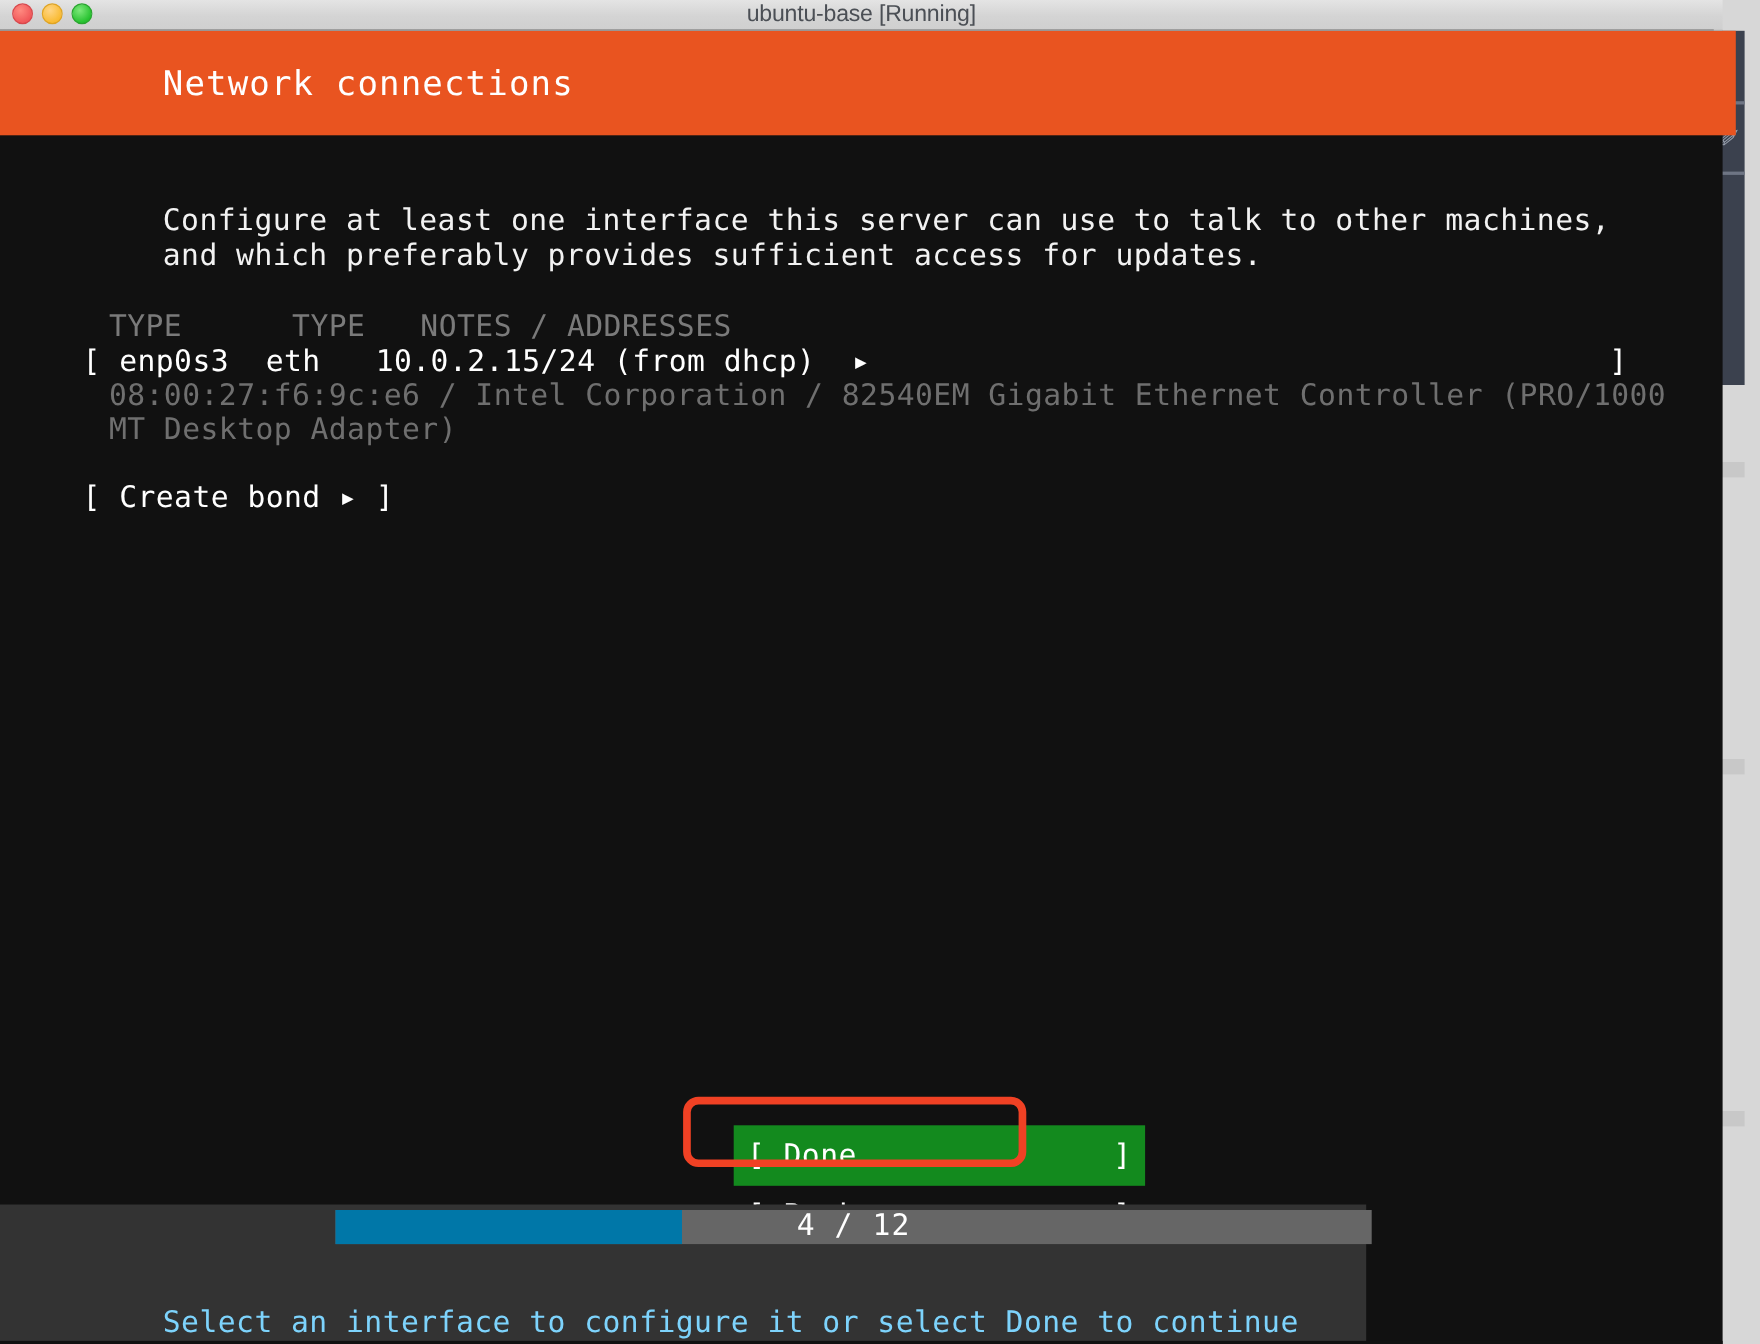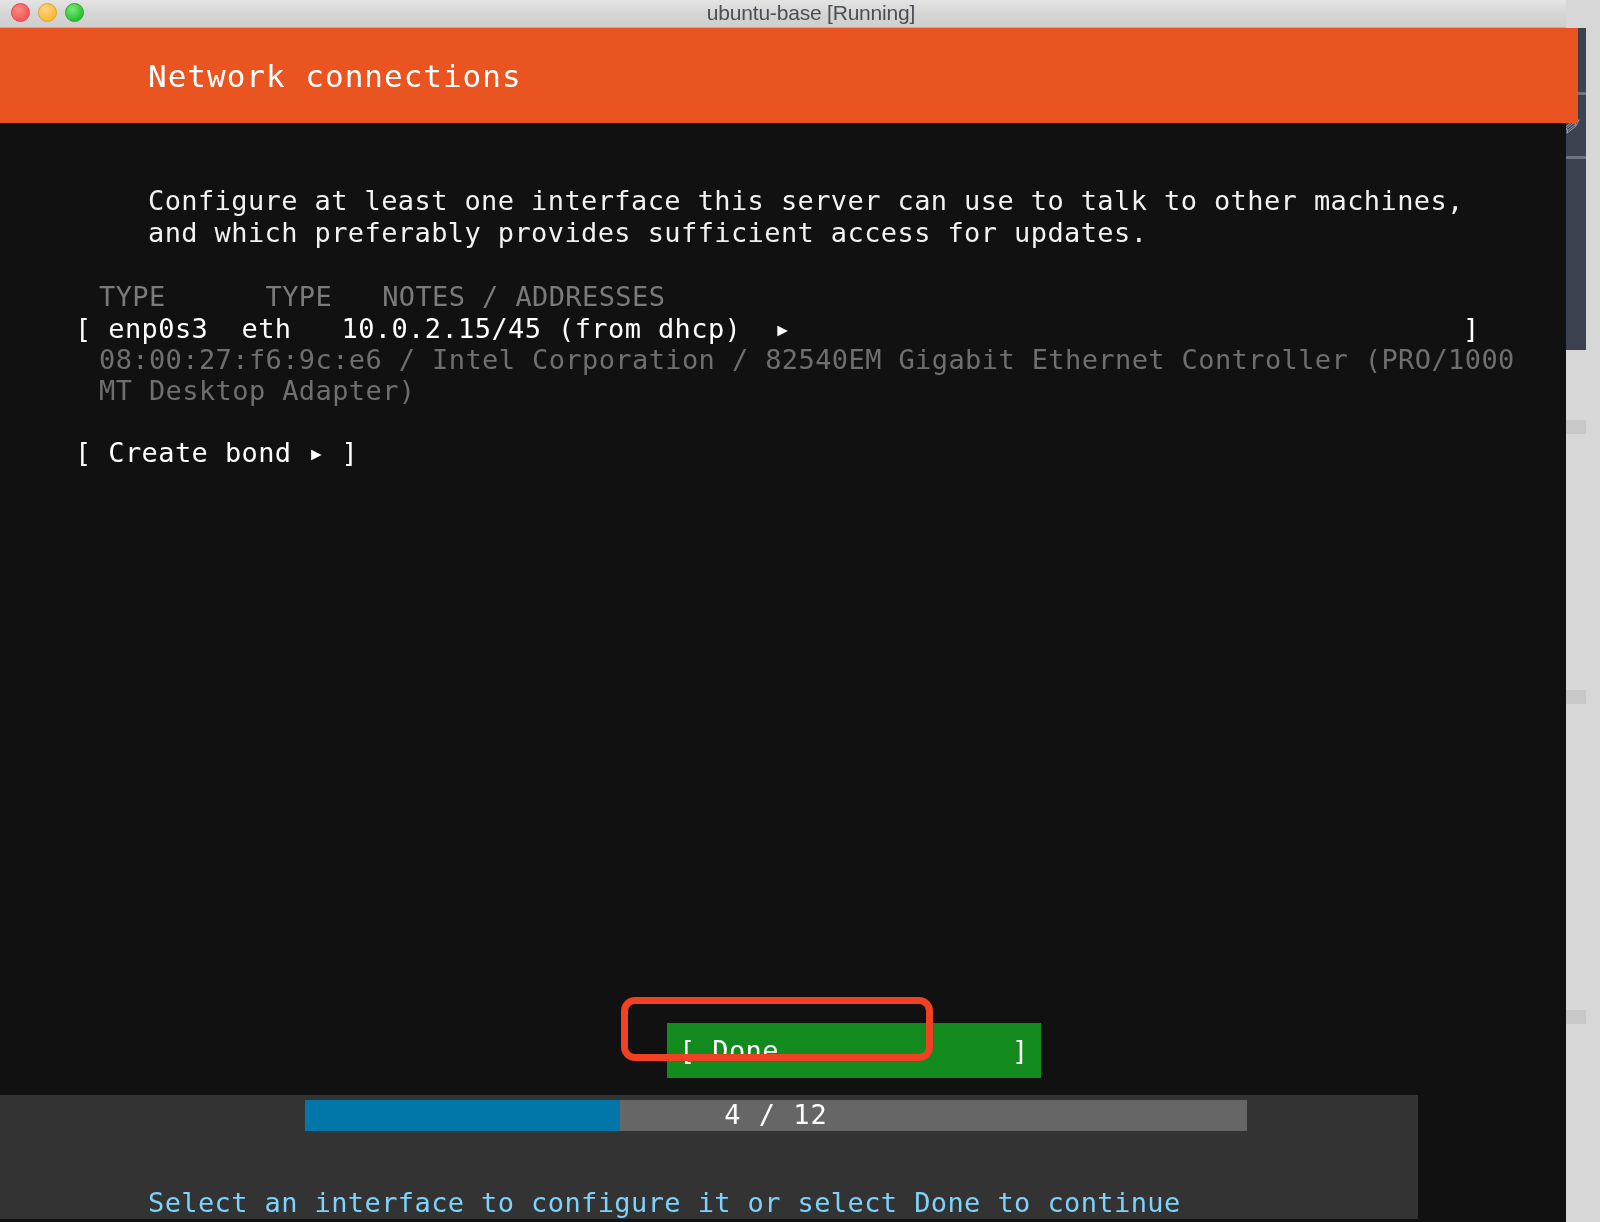--- a/index.html
+++ b/index.html
@@ -97,21 +97,20 @@
     position: absolute;
     top: 0; left: 0;
     width: 1566px;
     height: 28px;
     line-height: 26px;
     text-align: center;
     font-family: "Liberation Sans", sans-serif;
     font-size: 21px;
     color: #4b4f55;
     letter-spacing: -0.2px;
-    margin-left: 28px;
   }
 
   
   .vm {
     position: absolute;
     top: 28px;
     left: 0;
     width: 1566px;
     height: 1194px;
     background: #111111;
@@ -238,21 +237,21 @@
     border-radius: 14px;
     box-sizing: border-box;
     pointer-events: none;
   }
 
   
   .footer {
     position: absolute;
     left: 0;
     top: 1067px;
-    width: 1418px;
+    width: 1242px;
     height: 127px;
     background: #333333;
   }
   .progress-track {
     position: absolute;
     left: 305px;
     top: 5px;
     width: 942px;
     height: 31px;
     background: #666666;
@@ -325,21 +324,21 @@
       <div class="tui-header-title">Network connections</div>
     </div>
 
     <div class="tui-body">
 
       <div class="intro">Configure at least one interface this server can use to talk to other machines,</div>
       <div class="intro" style="top:93.5px;">and which preferably provides sufficient access for updates.</div>
 
       <div class="table-head">TYPE      TYPE   NOTES / ADDRESSES</div>
 
-      <div class="iface-row">[ enp0s3  eth   10.0.2.15/45 (from dhcp)  ▸</div>
+      <div class="iface-row">[ enp0s3  eth   10.0.2.15/24 (from dhcp)  ▸</div>
       <div class="iface-bracket-right">]</div>
 
       <div class="iface-detail">08:00:27:f6:9c:e6 / Intel Corporation / 82540EM Gigabit Ethernet Controller (PRO/1000</div>
       <div class="iface-detail2">MT Desktop Adapter)</div>
 
       <div class="create-bond">[ Create bond ▸ ]</div>
 
       <div class="btn-stack">
         <div class="btn selected">[ Done              ]</div>
         <div class="btn">[ Back              ]</div>

